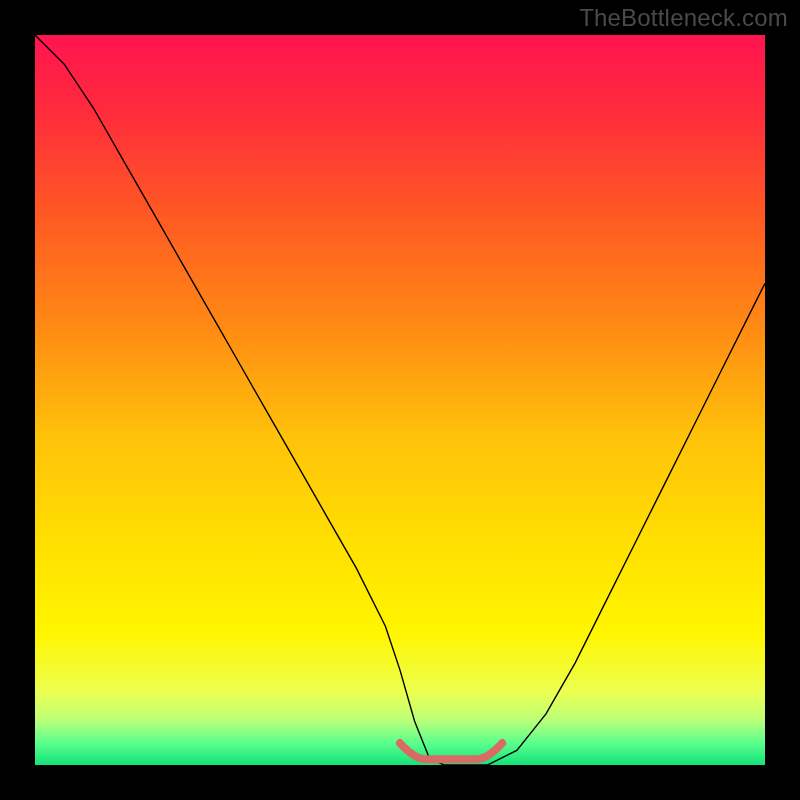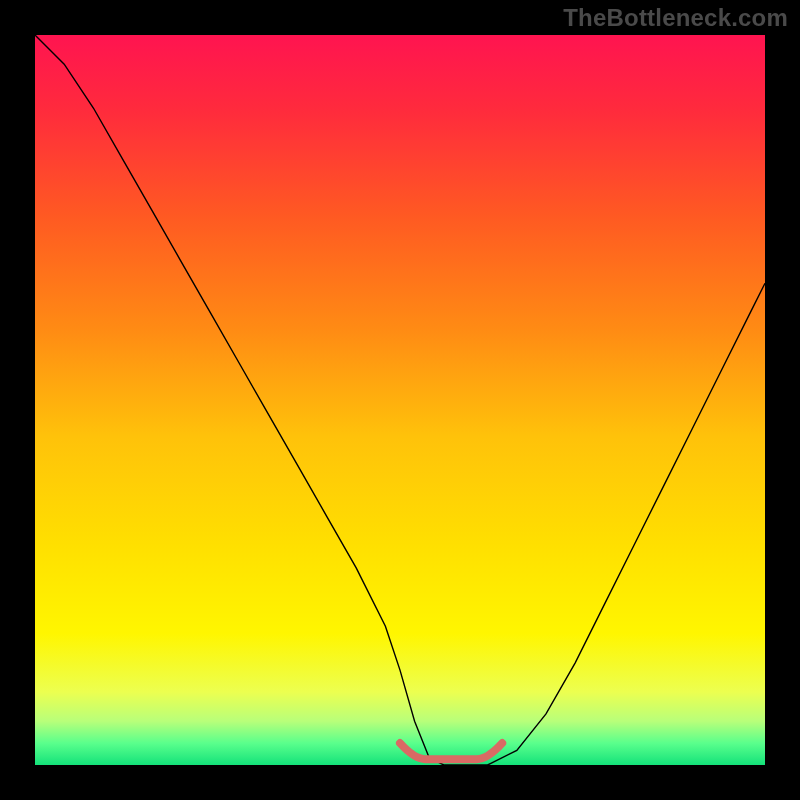--- a/index.html
+++ b/index.html
@@ -16,21 +16,21 @@
     width: 800px;
     height: 800px;
     background: #000;
   }
   .watermark {
     position: absolute;
     top: 4px;
     right: 12px;
     color: #4a4a4a;
     font-size: 24px;
-    font-weight: 700;
+    font-weight: 400;
     letter-spacing: 0.2px;
     z-index: 10;
   }
   .plot {
     position: absolute;
     left: 35px;
     top: 35px;
     width: 730px;
     height: 730px;
     overflow: hidden;

